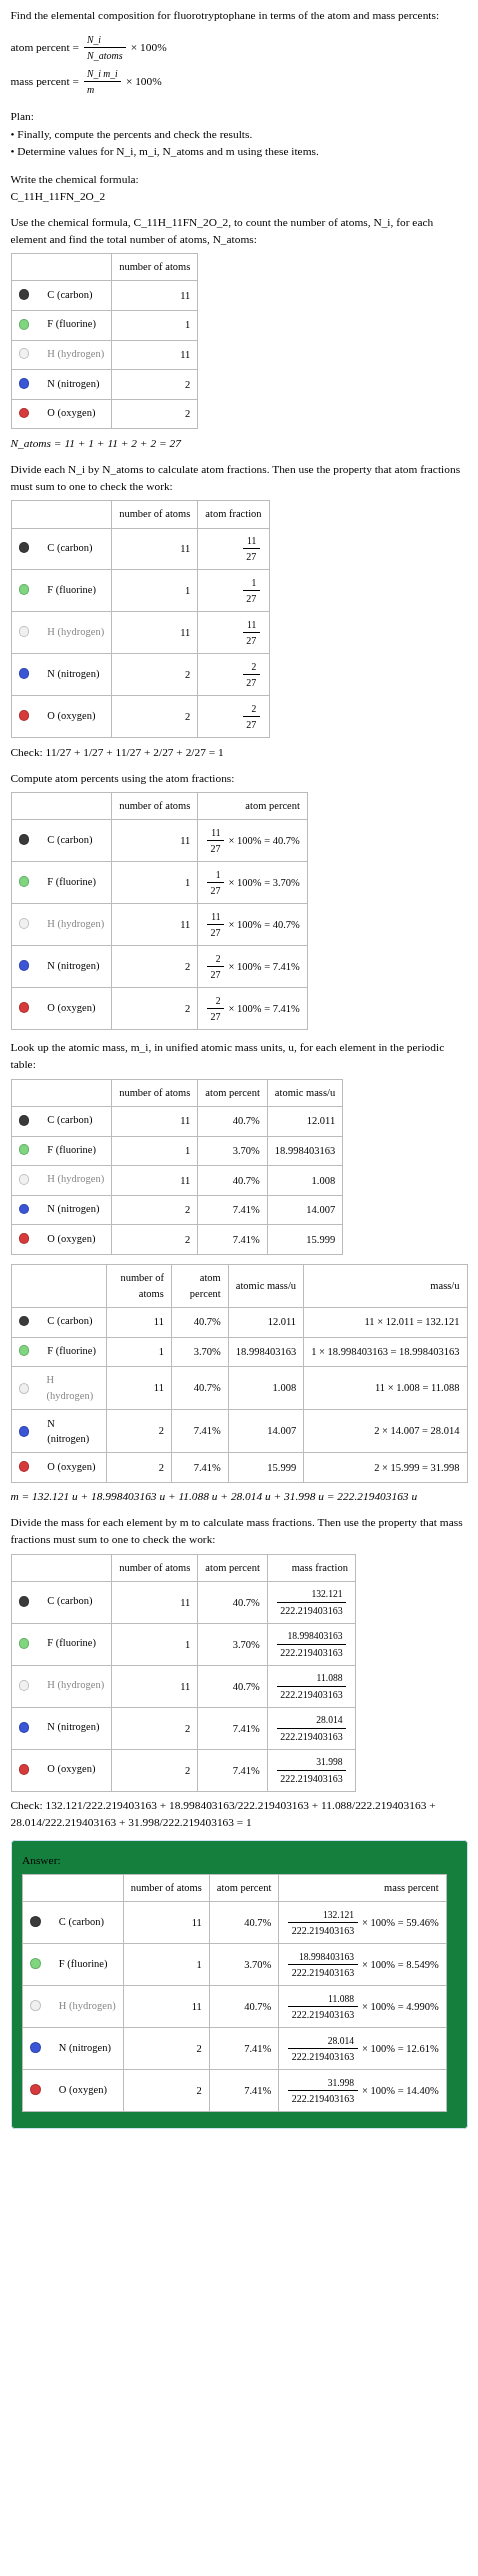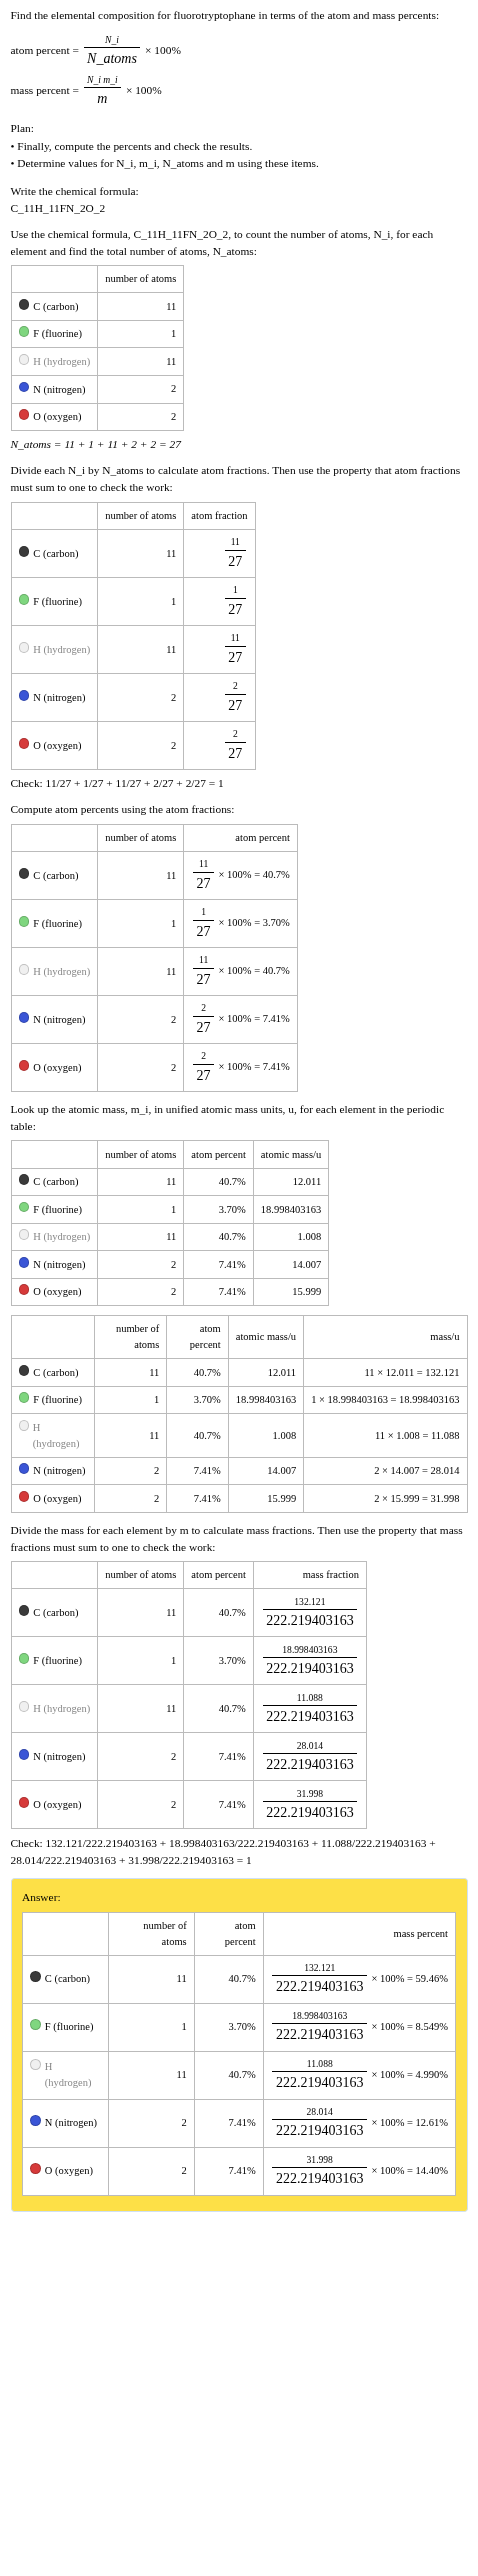--- a/index.html
+++ b/index.html
@@ -1,37 +1,37 @@
 <!DOCTYPE html>
 <html style="font-size:14px"><head>
 <meta charset="utf-8">
 <style>
 body{margin:0;background:#fff;font-family:Georgia,'Times New Roman',serif;font-size:11.4px;color:#000;width:478px;line-height:1.5}
 .wrap{padding:7px 10.5px}
 .q{margin-bottom:8.8px}
 .eq{margin:3.5px 0}
-.frac{display:inline-block;vertical-align:middle;text-align:center;margin:0 1.8px}
+.frac{display:inline-block;vertical-align:middle;margin:0 1.8px}
 .frac .n{display:block;border-bottom:0.9px solid #000;padding:0 3.5px;font-size:9.6px}
-.frac .d{display:block;padding:0 3.5px;font-size:14px}
+.frac .d{display:block;padding:0 3.5px;font-size:10px}
 .pl{margin:10.5px 0}
 .pl .t{margin-bottom:1px}
 .step{margin:8.8px 0}
 table{border-collapse:collapse;margin:5.3px 0}
 th,td{border:0.9px solid #bbb;padding:5.3px 7px;text-align:right;font-size:10.5px}
 th:first-child,td:first-child{text-align:left}
 th{font-weight:normal;background:#fff}
-.el{display:inline-flex;gap:4px}
+.el{display:inline-flex;align-items:center;gap:18px}
 .dot{width:8.8px;height:8.8px;border-radius:50%;display:inline-block;border:0.9px solid rgba(0,0,0,0.2)}
 .c-C{background:#3a3a3a}
 .c-F{background:#7fd67f}
 .c-H{background:#f0f0f0}
 .c-N{background:#3a55d6}
 .c-O{background:#d63a3a}
 .light{color:#888}
-.answer{background:#fde047;border:0.9px solid #cfe0f5;border-radius:3.5px;padding:10.5px;margin-top:8.8px}
+.answer{background:#15803d;border:0.9px solid #cfe0f5;border-radius:3.5px;padding:10.5px;margin-top:8.8px}
 .answer table{background:#fff}
 .math{font-style:italic}
 .nowrap{white-space:nowrap}
 </style>
 </head>
 <body>
 
 <div class="wrap">
 
 <div class="q">Find the elemental composition for fluorotryptophane in terms of the atom and mass percents:</div>
@@ -328,20 +328,21 @@
                 <span class="dot c-O"></span>
                 <span class="">O (oxygen)</span>
               </span></td>
             <td>2</td>
             <td>7.41%</td>
             <td>15.999</td>
             <td class="nowrap">2 × 15.999 = 31.998</td>
           </tr>
         </tbody>
       </table>
+<div class="math">m = 132.121 u + 18.998403163 u + 11.088 u + 28.014 u + 31.998 u = 222.219403163 u</div>
 </div>
 
 <div class="step">
 <div>Divide the mass for each element by m to calculate mass fractions. Then use the property that mass fractions must sum to one to check the work:</div>
 <table id="t6">
         <tbody>
           <tr>
             <th></th>
             <th>number of atoms</th>
             <th>atom percent</th>

